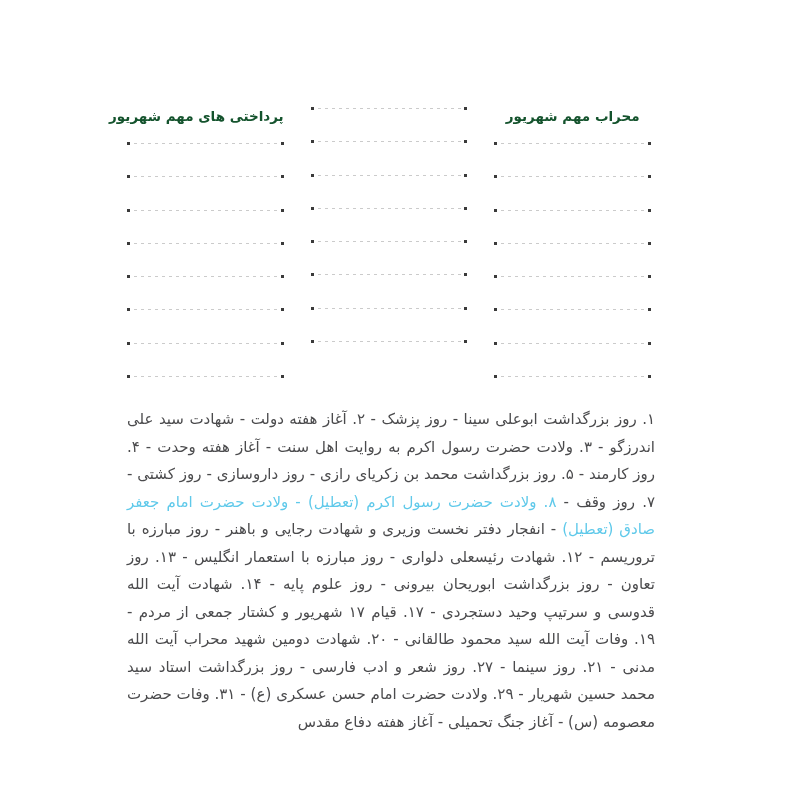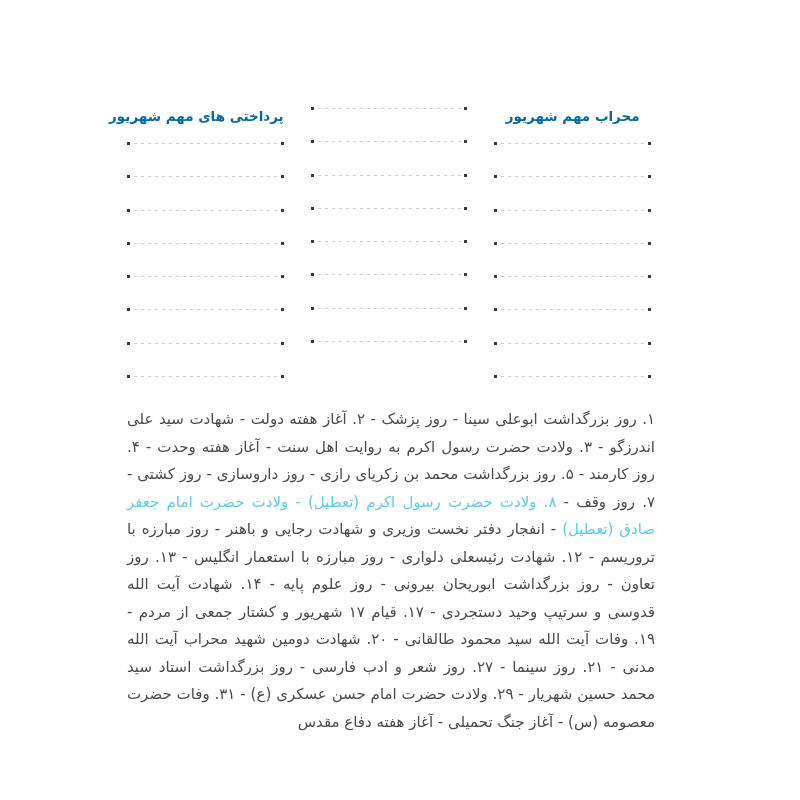--- a/index.html
+++ b/index.html
@@ -21,21 +21,21 @@
     position: absolute;
     top: 107px;
     left: 127px;
     width: 524px;
     display: flex;
     gap: 27px;
     direction: rtl;
   }
   .column { flex: 1 1 0; min-width: 0; }
   .column-title {
-    color: #0369a1;
+    color: #14532d;
     font-size: 13.5px;
     font-weight: bold;
     text-align: center;
     height: 18px;
     line-height: 18px;
     margin-bottom: 17px;
     white-space: nowrap;
   }
   .write-line {
     position: relative;

